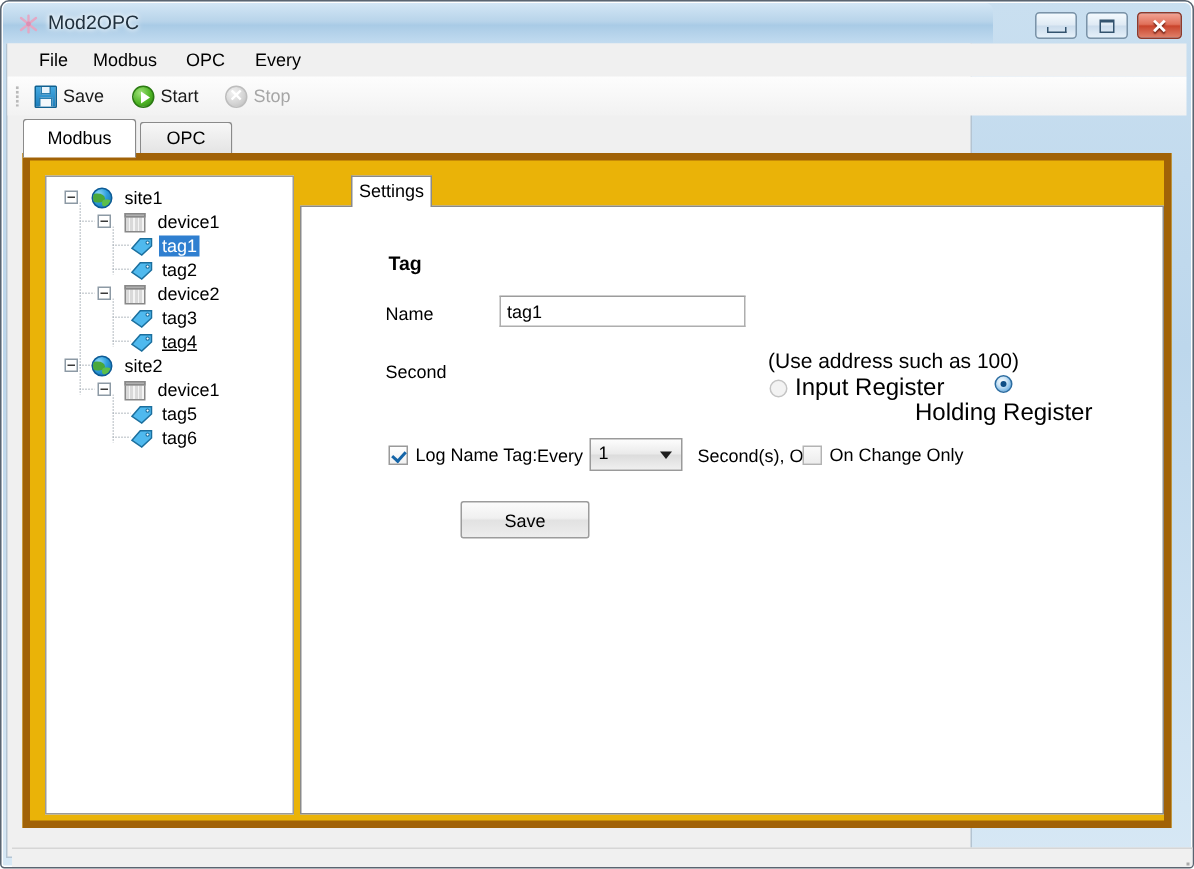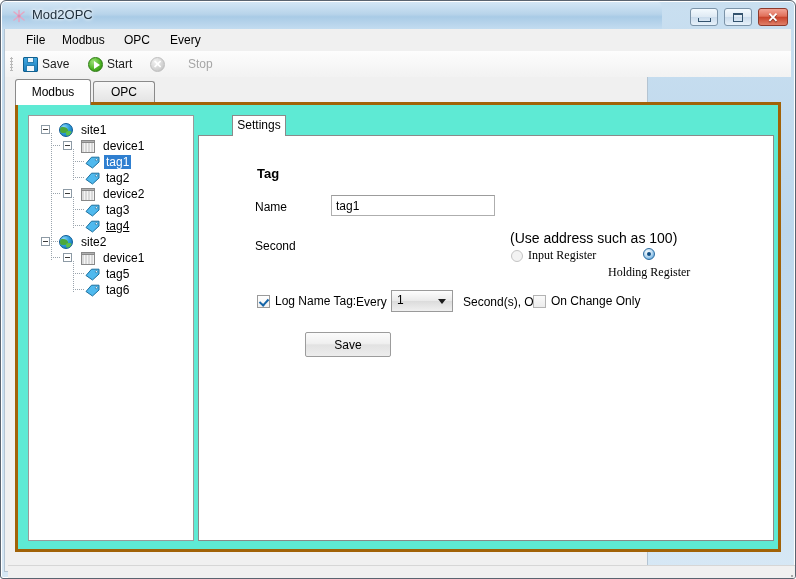--- a/index.html
+++ b/index.html
@@ -145,21 +145,21 @@
     position: absolute;
     top: 3px;
     height: 20px;
     display: flex;
     align-items: center;
     gap: 4px;
     padding: 0 4px;
     white-space: nowrap;
   }
   .tb-label { font-size: 12px; color: #1b1b1b; }
-  .tb-label.disabled { color: #a6a6a6; margin-left: 19px; }
+  .tb-label.disabled { color: #a6a6a6; }
 
   
   .ico-save {
     width: 15px; height: 15px;
     position: relative;
     background: linear-gradient(180deg,#43a8e0 0%, #1b7ebd 100%);
     border: 1px solid #10608f;
     box-sizing: border-box;
     border-radius: 1px;
   }
@@ -249,22 +249,22 @@
   }
   #tab-modbus { left: 0; width: 76px; }
   #tab-opc { left: 78px; width: 62px; }
 
   #tabpage {
     position: absolute;
     left: 0; top: 21px;
     width: 766px;
     height: 450px;
     box-sizing: border-box;
-    background: #5eead4;
-    border: 3px solid #a16207;
+    background: #eab308;
+    border: 5px solid #a16207;
     z-index: 2;
   }
 
   
   #treepanel {
     position: absolute;
     left: 10px; top: 10px;
     width: 166px;
     height: 426px;
     box-sizing: border-box;
@@ -452,21 +452,21 @@
     position: absolute;
     left: 3px; top: 3px;
     width: 4px; height: 4px;
     border-radius: 50%;
     background: #0f4e85;
   }
   .radio.disabled {
     border-color: #c4c4c4;
     background: #f3f3f3;
   }
-  .radio-label { font-size: 12px; font-family: Liberation Serif, serif; }
+  .radio-label { font-size: 16px; }
 
   .check-wrap {
     position: absolute;
     display: flex;
     align-items: center;
     gap: 5px;
     white-space: nowrap;
   }
   .checkbox {
     width: 13px; height: 13px;

